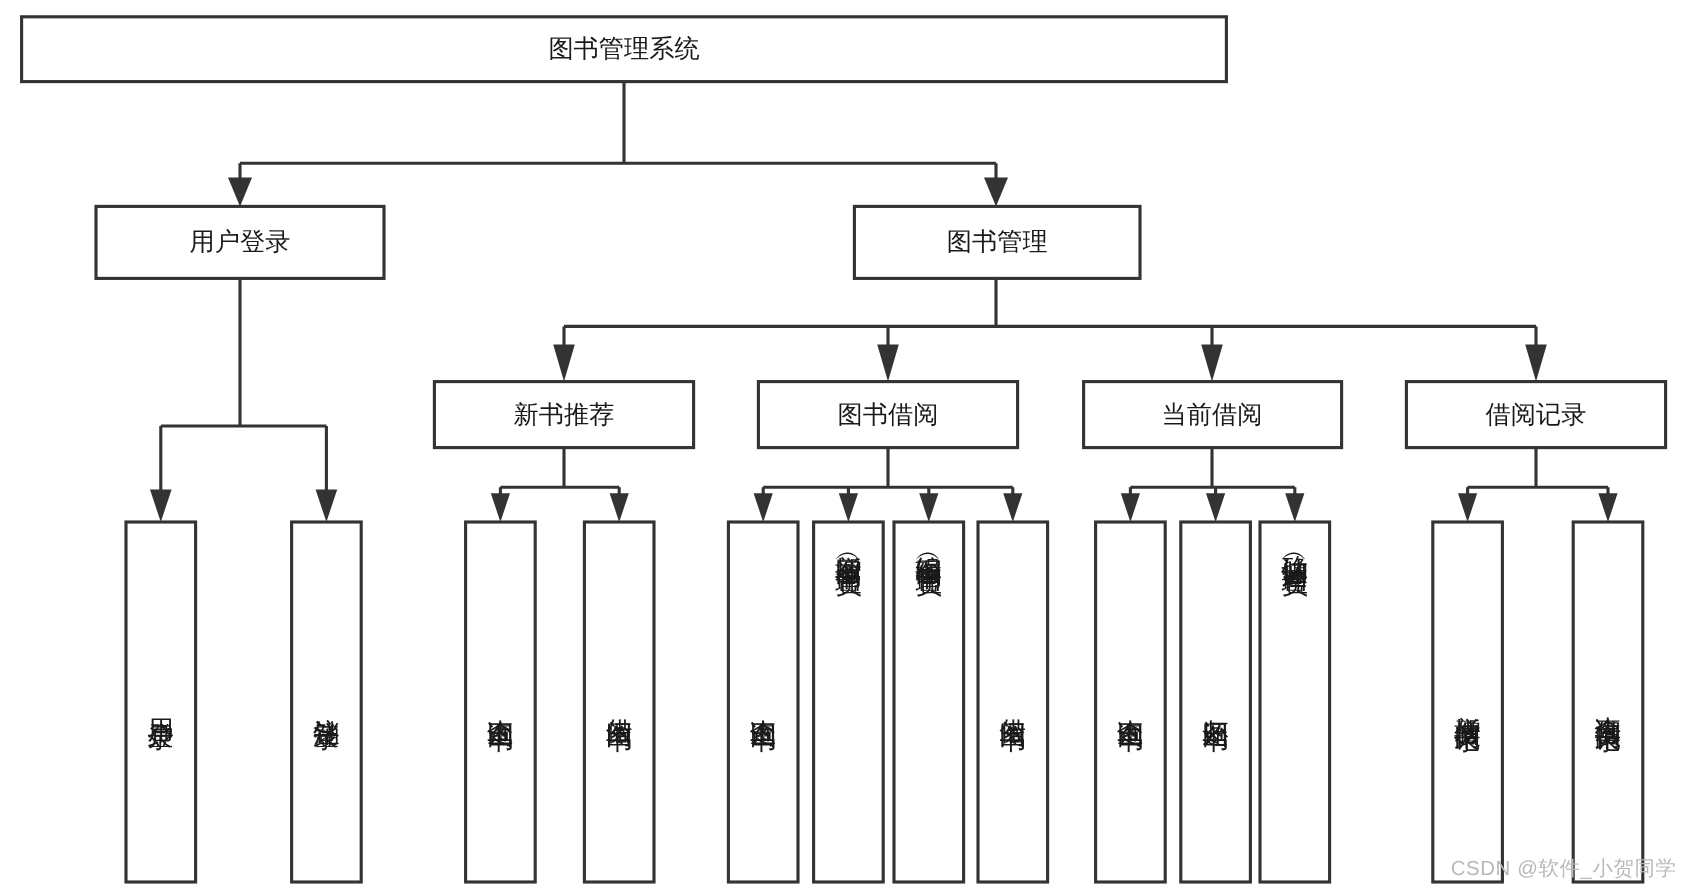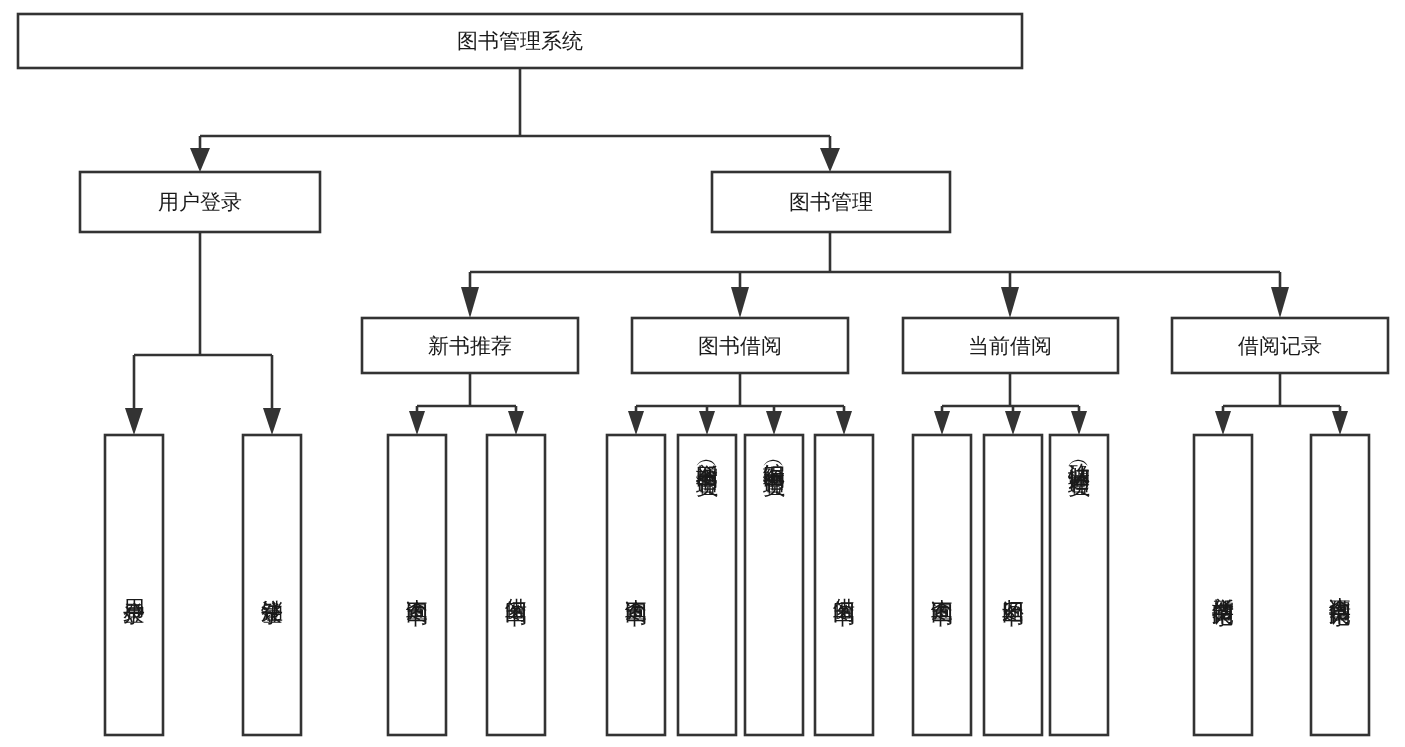--- a/index.html
+++ b/index.html
@@ -234,14 +234,15 @@
   <div class="leaf-label-wrap" style="left:1050px; top:435px; width:58px; height:300px; align-items:flex-start; padding-top:10px; box-sizing:border-box;">
     <span class="leaf-label">确认归还（管理员）</span>
   </div>
   <div class="leaf-label-wrap" style="left:1194px; top:435px; width:58px; height:300px;">
     <span class="leaf-label">新增借阅记录</span>
   </div>
   <div class="leaf-label-wrap" style="left:1311px; top:435px; width:58px; height:300px;">
     <span class="leaf-label">查询借阅记录</span>
   </div>
 
+  <div class="watermark">CSDN @软件_小贺同学</div>
 
 </div>
 
 </body></html>

